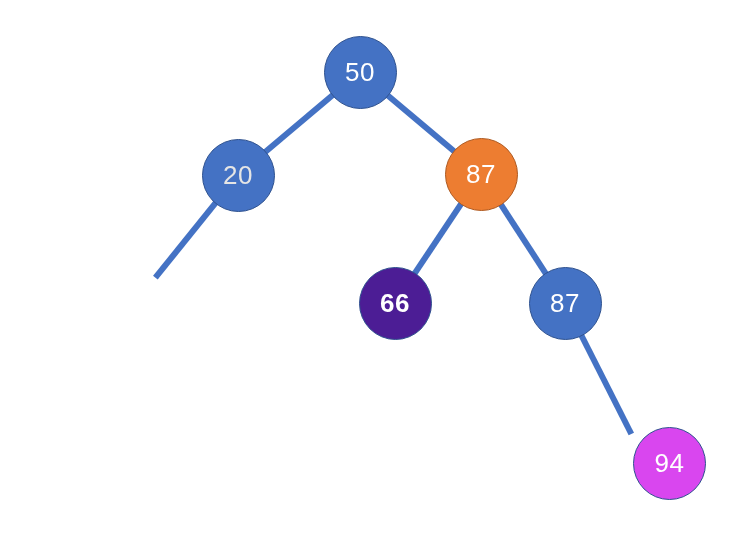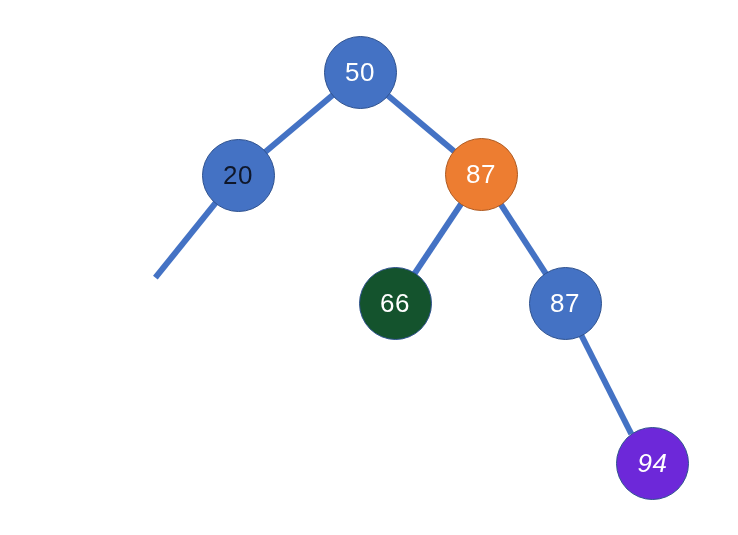--- a/index.html
+++ b/index.html
@@ -60,29 +60,29 @@
       <line x1="462.9722436226801" y1="201.0416345659799" x2="413.0277563773199" y2="275.9583654340201" stroke="#4472C4" stroke-width="6" stroke-linecap="butt"></line>
       <line x1="498.73437807171655" y1="201.2349377529933" x2="547.2656219282834" y2="275.7650622470067" stroke="#4472C4" stroke-width="6" stroke-linecap="butt"></line>
       <line x1="579.6792412420205" y1="331.99603208300346" x2="631.3207587579795" y2="434.00396791699654" stroke="#4472C4" stroke-width="6" stroke-linecap="butt"></line>
     </svg>
 
   <div id="node-layer">
       <div class="node" style="left: 323.5px; top: 35.5px; width: 73px; height: 73px; background: rgb(68, 114, 196); border: 1.4px solid rgb(47, 82, 143);">
         <span class="node-label" style="color: rgb(255, 255, 255);">50</span>
       </div>
       <div class="node" style="left: 201.5px; top: 138.5px; width: 73px; height: 73px; background: rgb(68, 114, 196); border: 1.4px solid rgb(47, 82, 143);">
-        <span class="node-label" style="color: #0f172a;">20</span>
+        <span class="node-label" style="color: #e5e5e5;">20</span>
       </div>
       <div class="node" style="left: 444.5px; top: 137.5px; width: 73px; height: 73px; background: rgb(237, 125, 49); border: 1.4px solid rgb(174, 90, 33);">
         <span class="node-label" style="color: rgb(255, 255, 255);">87</span>
       </div>
-      <div class="node" style="left: 358.5px; top: 266.5px; width: 73px; height: 73px; background: #14532d; border: 1.4px solid rgb(47, 82, 143);">
+      <div class="node" style="left: 358.5px; top: 266.5px; width: 73px; height: 73px; background: #4c1d95; border: 1.4px solid rgb(47, 82, 143); font-weight: bold;">
         <span class="node-label" style="color: rgb(255, 255, 255);">66</span>
       </div>
       <div class="node" style="left: 528.5px; top: 266.5px; width: 73px; height: 73px; background: rgb(68, 114, 196); border: 1.4px solid rgb(47, 82, 143);">
         <span class="node-label" style="color: rgb(255, 255, 255);">87</span>
       </div>
-      <div class="node" style="left: 616px; top: 426.5px; width: 73px; height: 73px; background: #6d28d9; border: 1.4px solid rgb(47, 82, 143); font-style: italic;">
+      <div class="node" style="left: 633px; top: 426.5px; width: 73px; height: 73px; background: #d946ef; border: 1.4px solid rgb(47, 82, 143);">
         <span class="node-label" style="color: rgb(255, 255, 255);">94</span>
       </div>
     </div>
 
 </div>
 
 </body></html>

